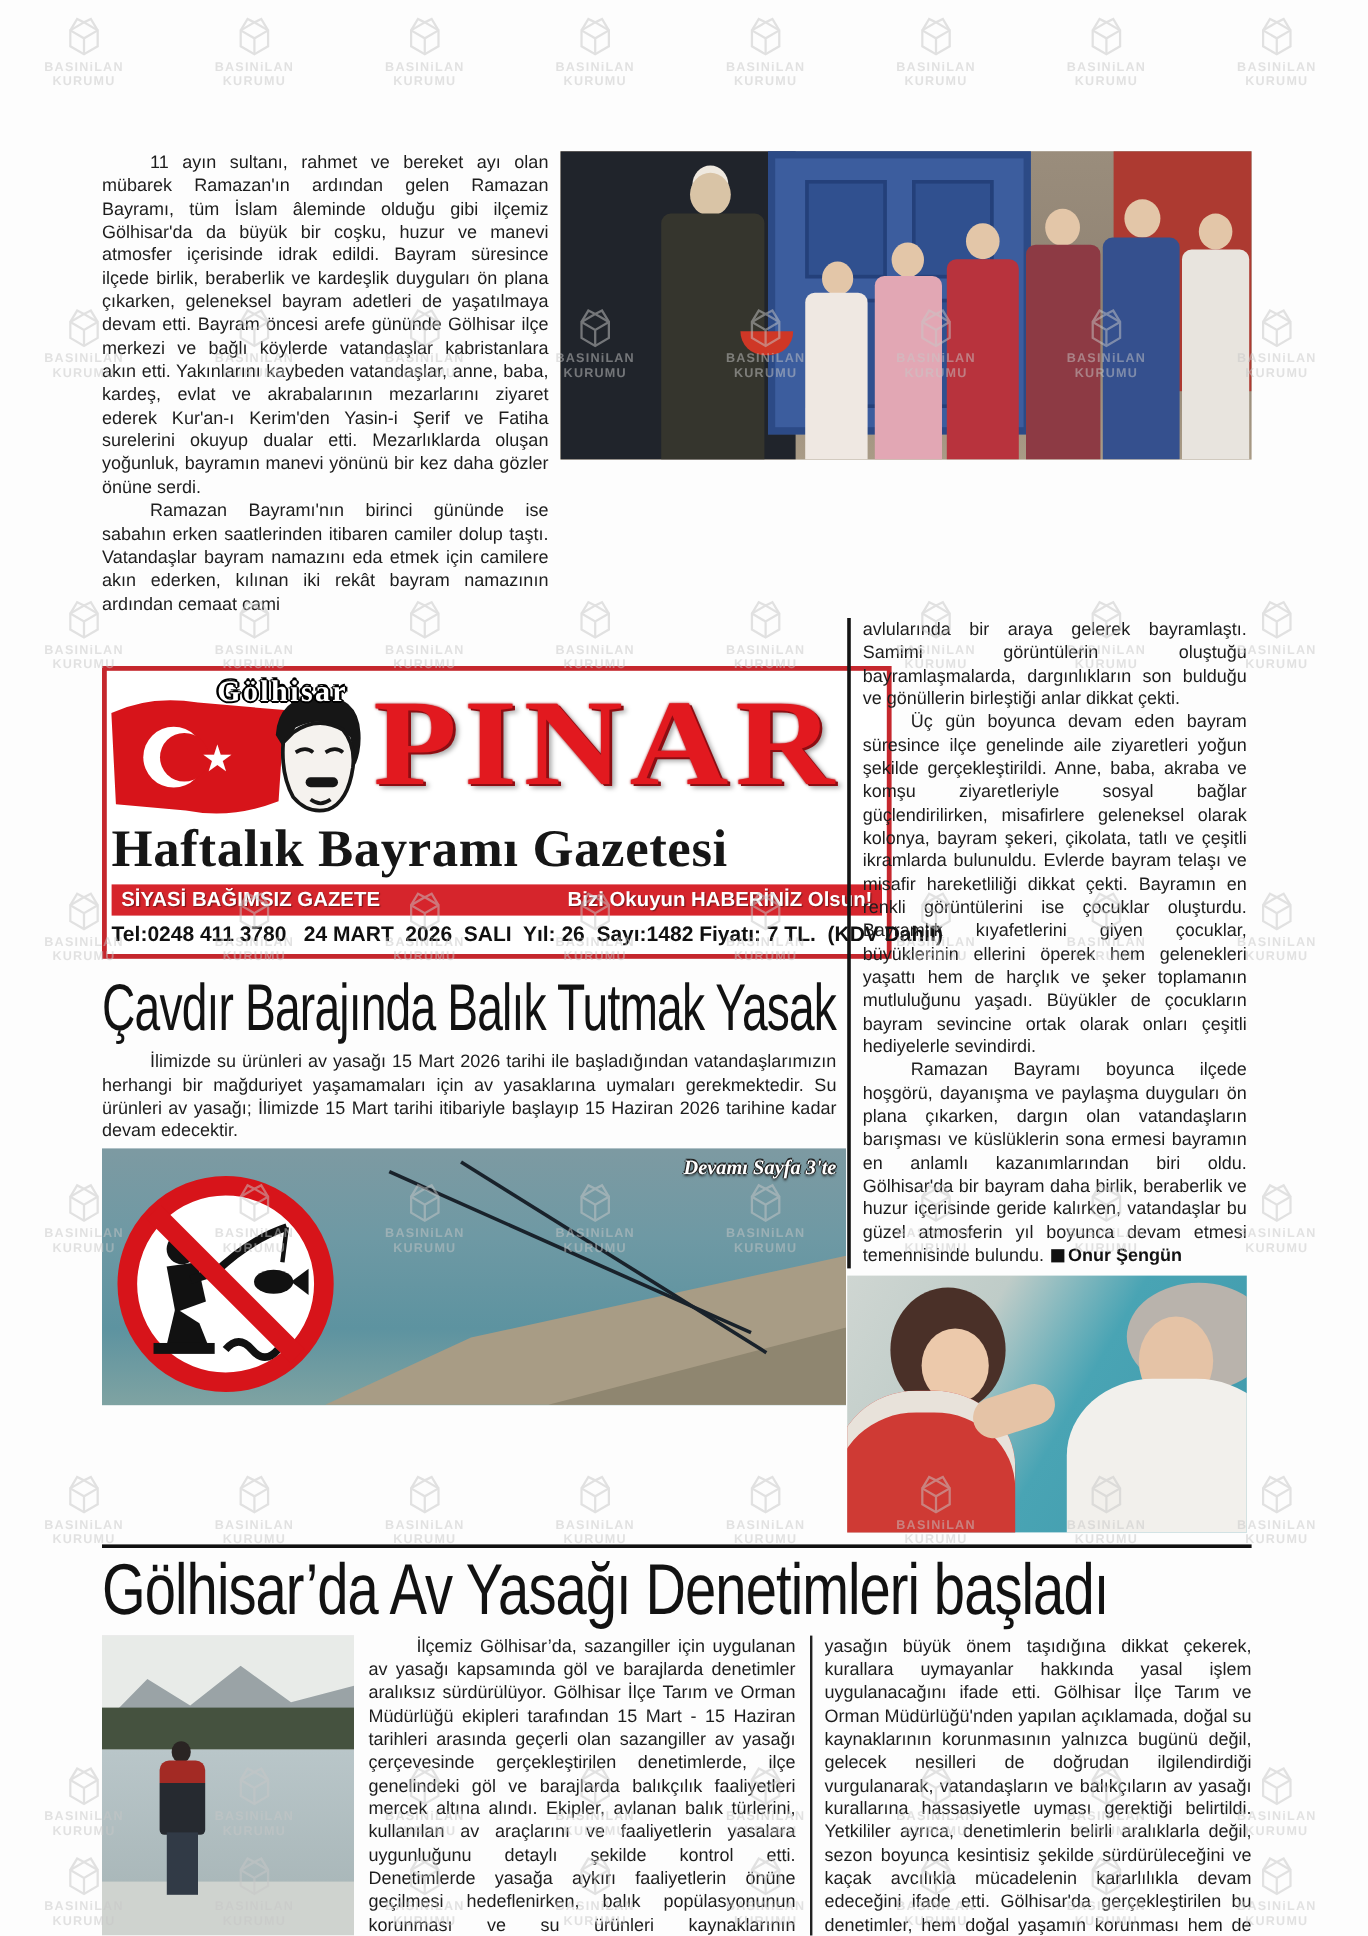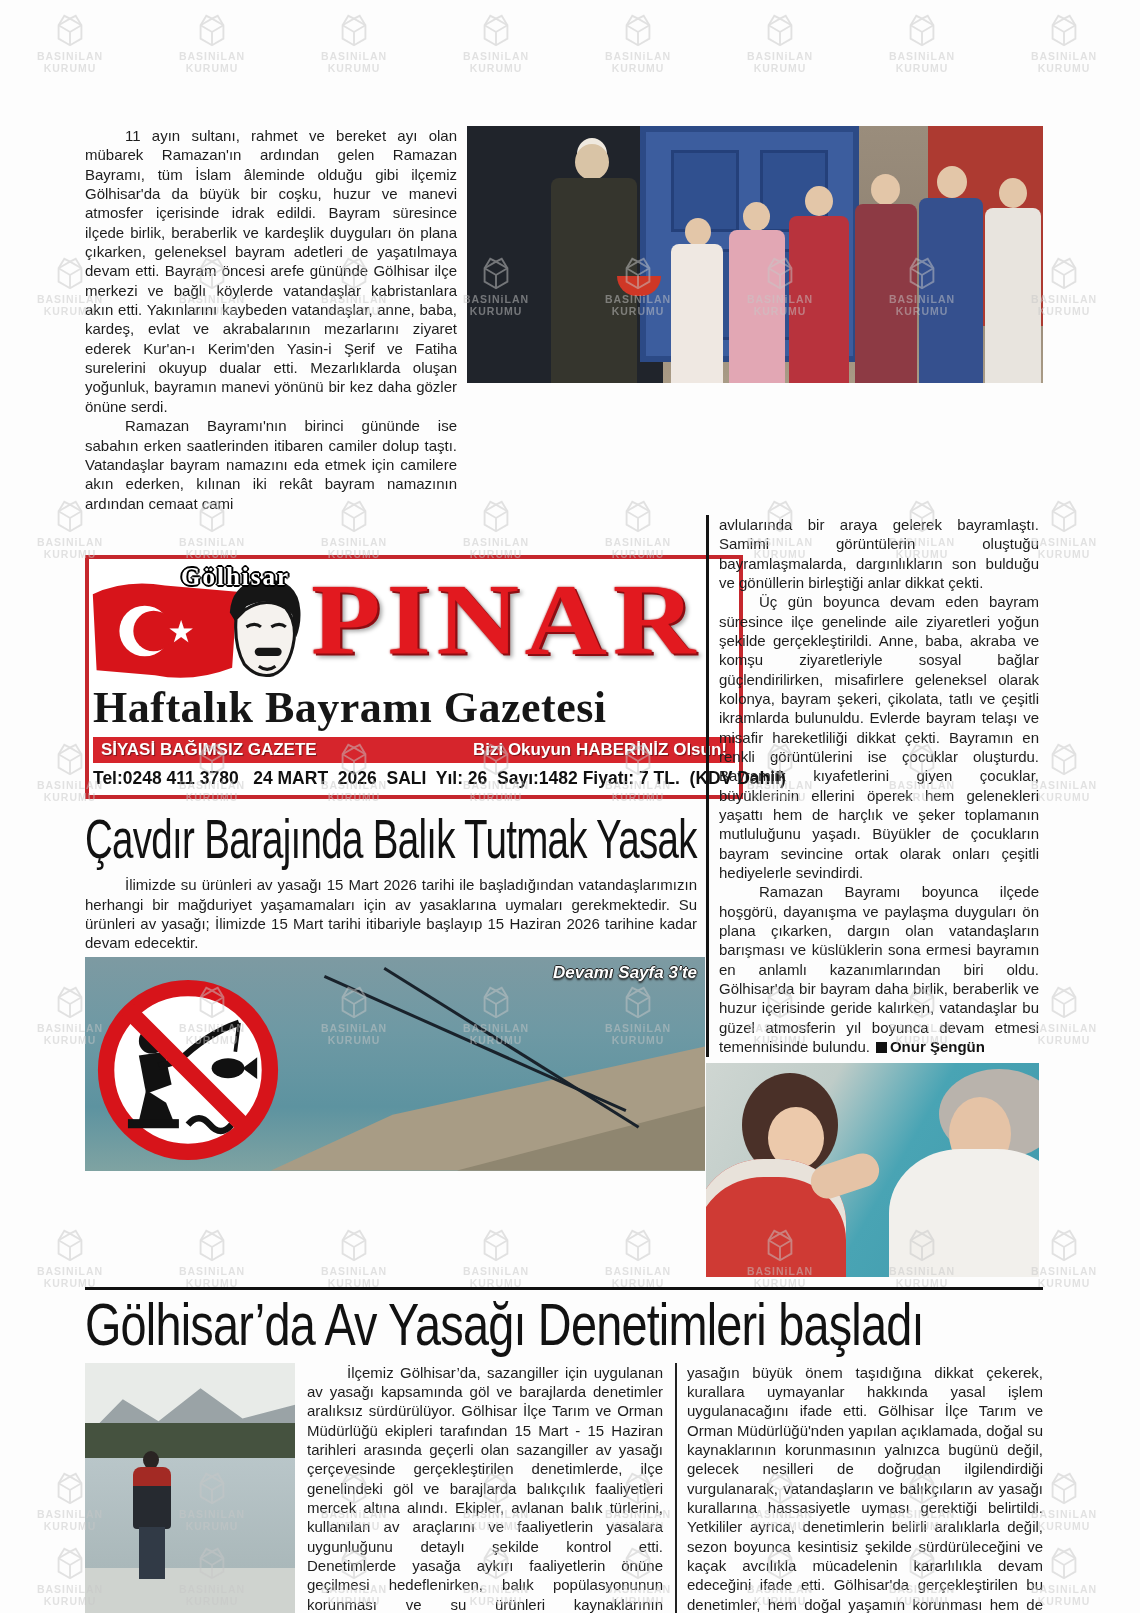--- a/index.html
+++ b/index.html
@@ -22,21 +22,21 @@
   .body-text{font-size:15px;line-height:1.29;text-align:justify;color:#1d1d1d;}
   .body-text p{margin:0;}
   .body-text p.ind{text-indent:40px;}
   .byline{font-weight:bold;color:#111;}
   .sq{display:inline-block;width:11px;height:11px;background:#111;margin:0 3px 0 6px;vertical-align:-1px;}
   
   .rowB{display:flex;gap:10px;margin-top:10px;}
   .rowC{display:flex;gap:9px;margin-top:2px;}
   .rowE{display:flex;gap:12px;margin-top:8px;}
   
-  .photo{position:relative;overflow:hidden;}
+  .photo{position:relative;overflow:hidden;font-family:Liberation Serif, serif;}
   
   .p1{flex:1;height:257px;background:linear-gradient(#9a8d7c 0%,#8f8272 55%,#a99b86 100%);}
   .p1 .doorway{position:absolute;left:0;top:0;width:34%;height:100%;background:#20242b;}
   .p1 .door{position:absolute;left:30%;top:0;width:38%;height:92%;background:#3c5d9e;border:6px solid #2c4a86;box-sizing:border-box;}
   .p1 .door .panel{position:absolute;background:#30508f;border:3px solid #24407a;}
   .p1 .redwall{position:absolute;right:0;top:0;width:20%;height:78%;background:#ad3a31;}
   .p1 .fig{position:absolute;border-radius:8px 8px 0 0;}
   .p1 .head{position:absolute;border-radius:50%;background:#e3c6a8;}
   .p1 .bowl{position:absolute;width:44px;height:20px;border-radius:0 0 22px 22px;background:#cf3726;}
   

